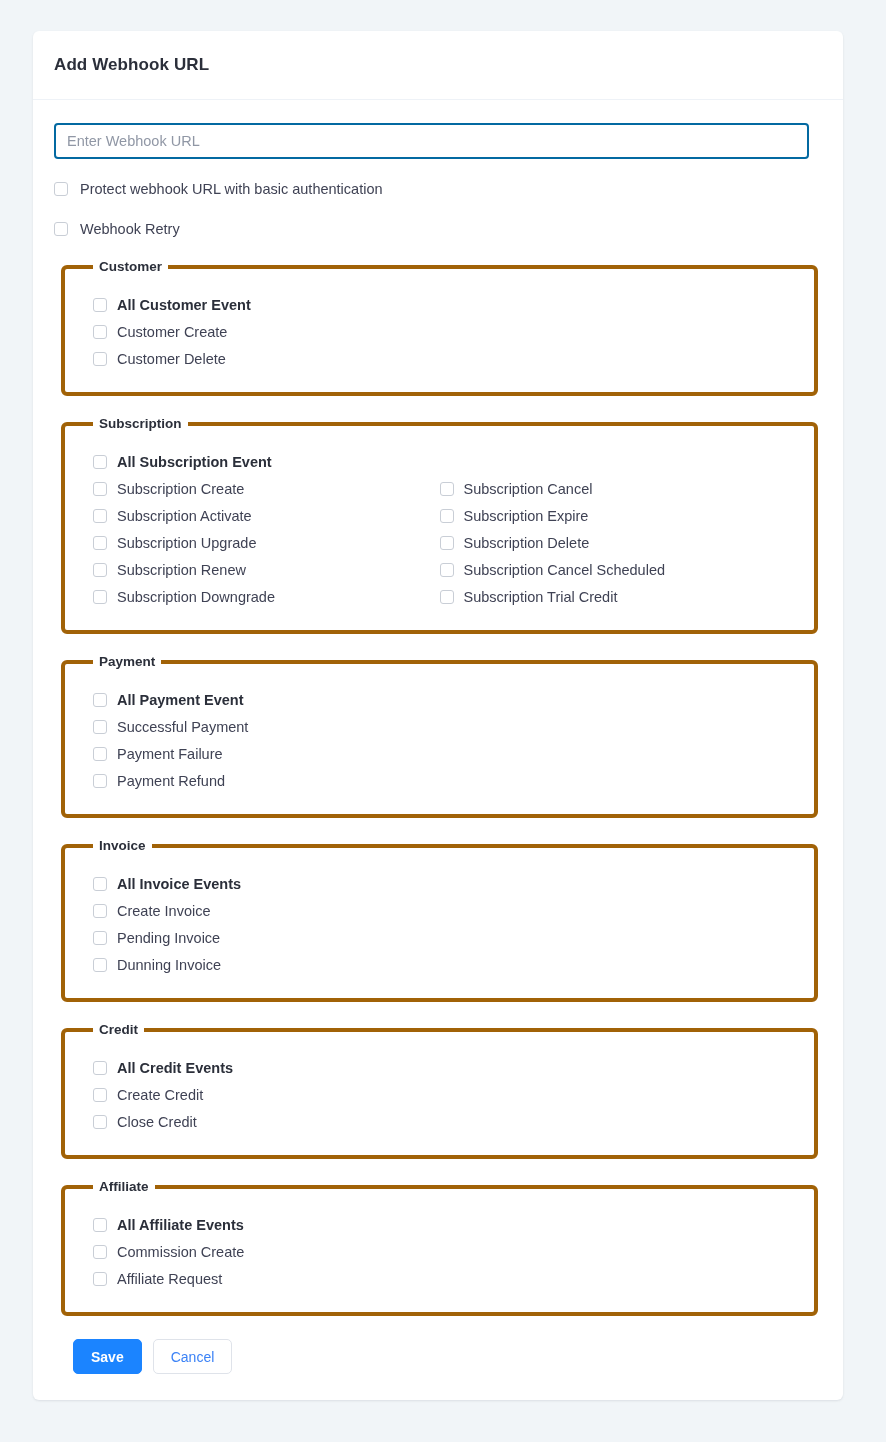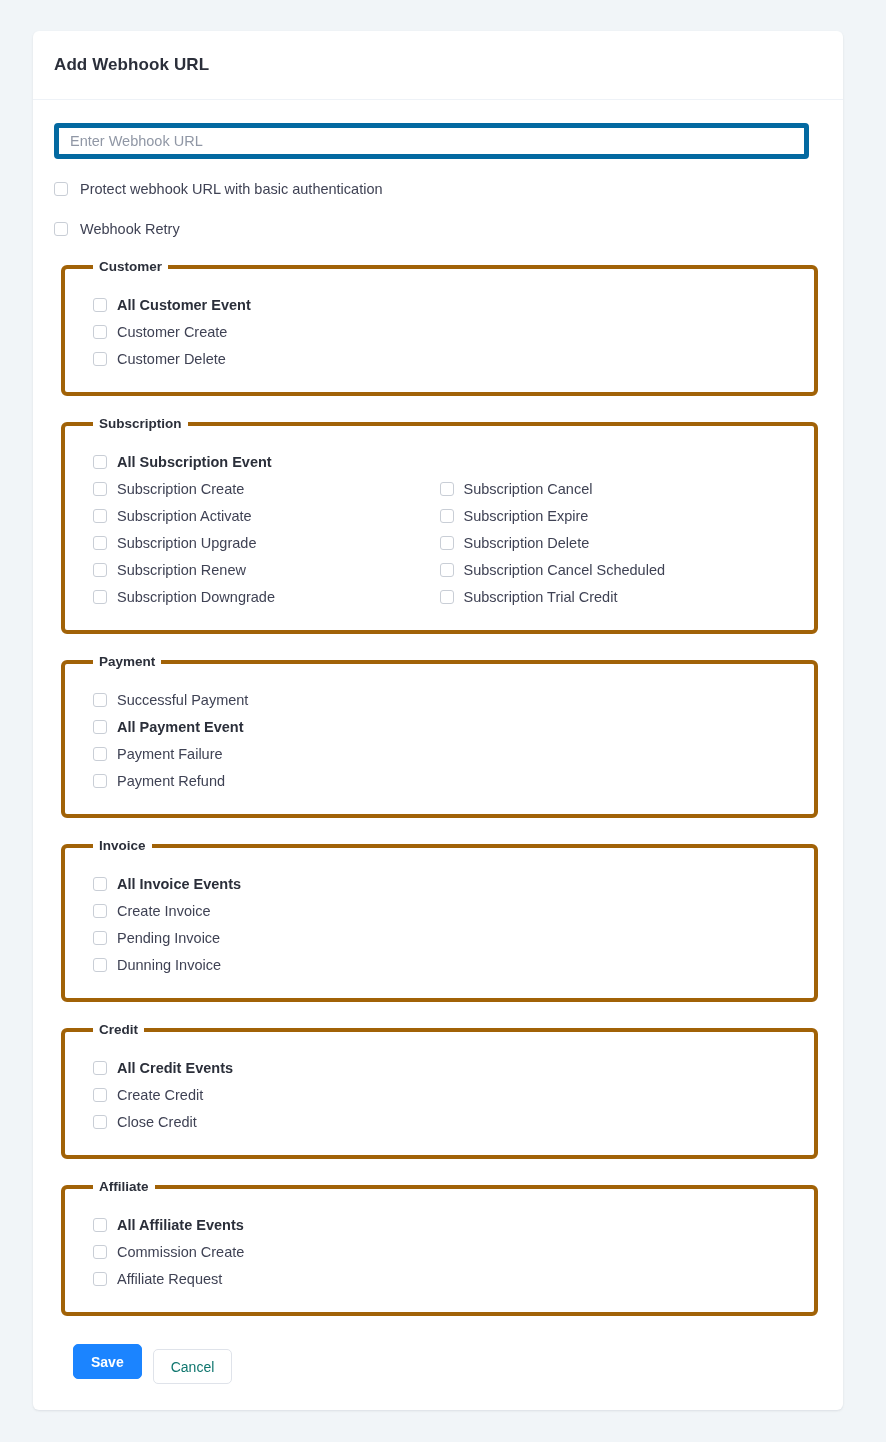--- a/index.html
+++ b/index.html
@@ -43,21 +43,21 @@
   }
   .field-label {
     font-size: 14.5px;
     color: #3f4254;
     margin-bottom: 9px;
     display: block;
   }
   .text-input {
     width: 755px;
     height: 36px;
-    border: 5px solid #0369a1;
+    border: 2px solid #0369a1;
     border-radius: 4px;
     padding: 0 11px;
     font-size: 14.5px;
     color: #3b82f6;
     font-family: "Liberation Sans", sans-serif;
     outline: none;
     background: #fff;
   }
   .text-input::placeholder { color: #9097a5; }
 
@@ -142,23 +142,22 @@
     line-height: 1;
   }
   .btn-save {
     background: #1b84ff;
     color: #ffffff;
     font-weight: bold;
     border-color: #1b84ff;
   }
   .btn-cancel {
     background: #ffffff;
-    color: #0f766e;
+    color: #3b82f6;
     border-color: #dfe3ea;
-    margin-top: 10px;
   }
 </style>
 </head>
 <body>
 
 <div class="page">
   <div class="card">
 
     <div class="card-header">
       <div class="card-title">Add Webhook URL</div>
@@ -253,27 +252,27 @@
                   <input type="checkbox" class="cbx" style="">
                   <span class="evt-label">Subscription Trial Credit</span>
                 </div>
               </div>
             </div>
           </fieldset>
           <fieldset class="group">
             <legend>Payment</legend>
             <div class="group-inner">
               <div class="col full">
+                <div class="evt-row head">
+                  <input type="checkbox" class="cbx" style="">
+                  <span class="evt-label">All Payment Event</span>
+                </div>
                 <div class="evt-row">
                   <input type="checkbox" class="cbx" style="">
                   <span class="evt-label">Successful Payment</span>
-                </div>
-                <div class="evt-row head">
-                  <input type="checkbox" class="cbx" style="">
-                  <span class="evt-label">All Payment Event</span>
                 </div>
                 <div class="evt-row">
                   <input type="checkbox" class="cbx" style="">
                   <span class="evt-label">Payment Failure</span>
                 </div>
                 <div class="evt-row">
                   <input type="checkbox" class="cbx" style="">
                   <span class="evt-label">Payment Refund</span>
                 </div>
               </div>

